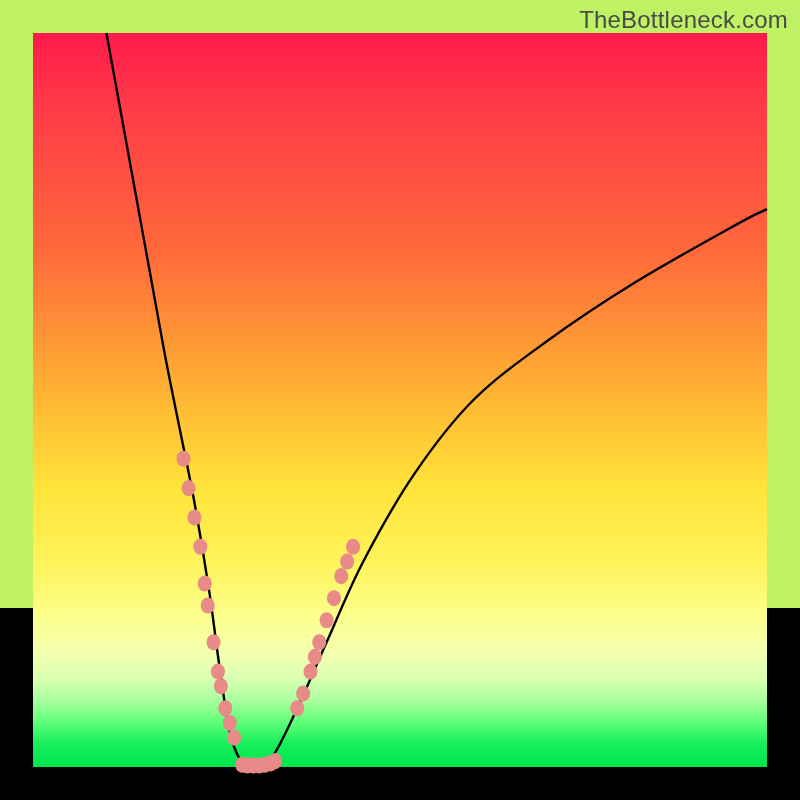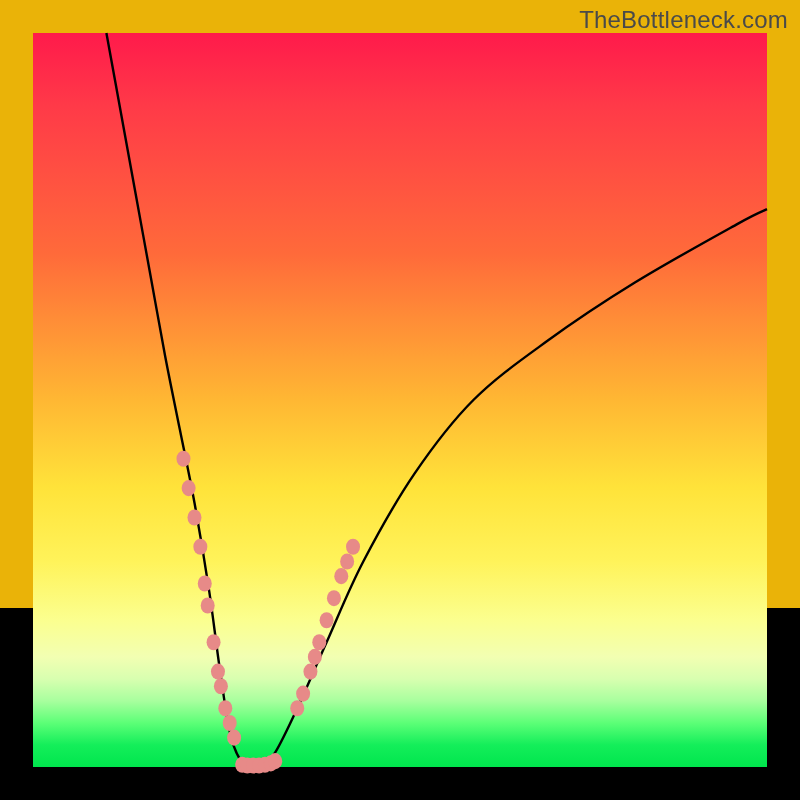--- a/index.html
+++ b/index.html
@@ -8,21 +8,21 @@
     width: 800px;
     height: 800px;
     overflow: hidden;
     font-family: Arial, Helvetica, sans-serif;
     background: #000;
   }
   .frame {
     position: relative;
     width: 800px;
     height: 608px;
-    background: #eab308;
+    background: #bef264;
   }
   .plot-area {
     position: absolute;
     left: 33px;
     top: 33px;
     width: 734px;
     height: 734px;
     
     background: linear-gradient(
       to bottom,

